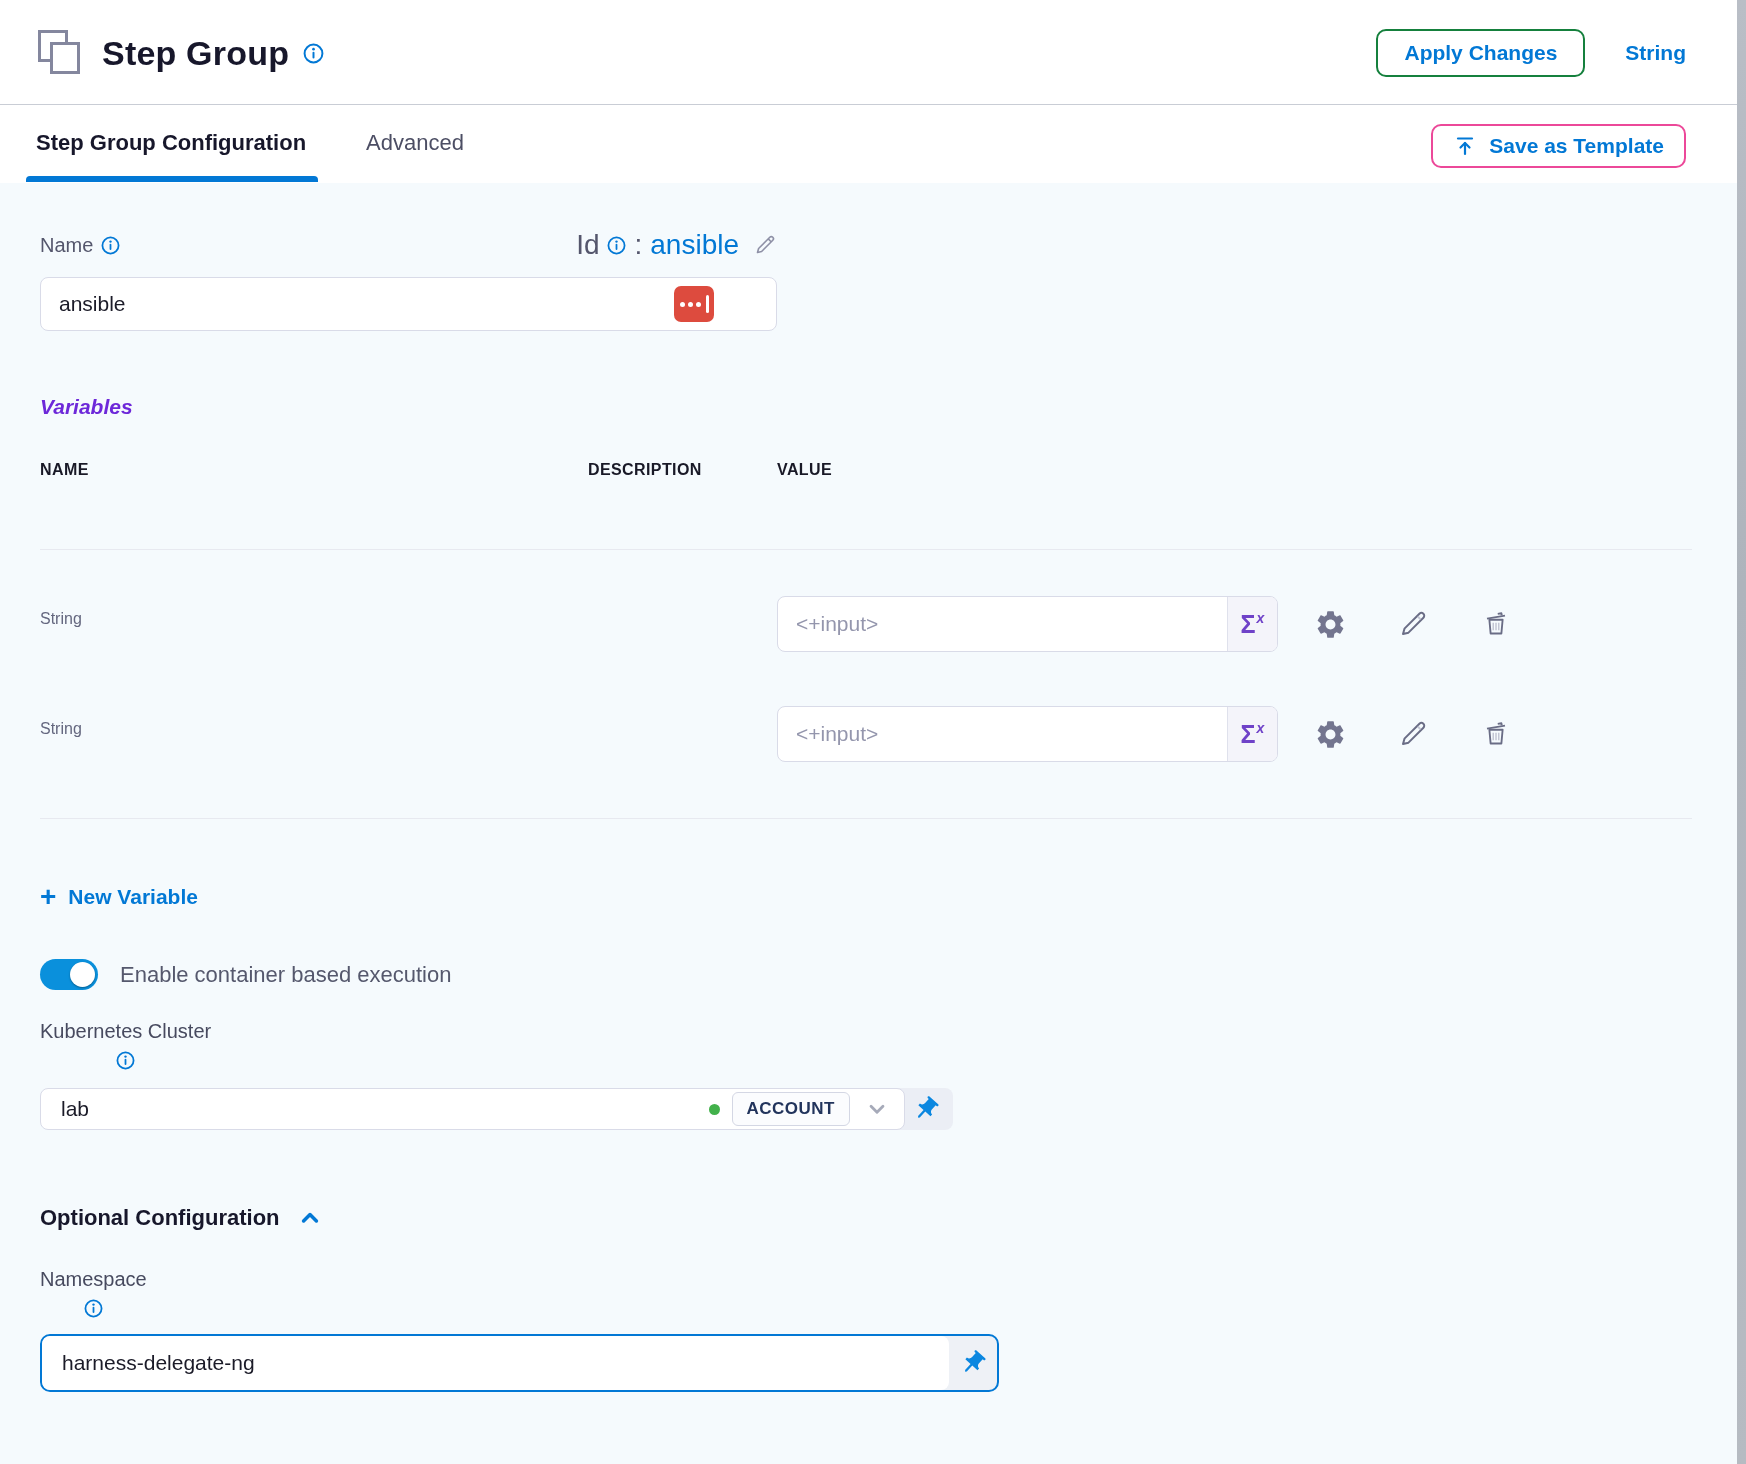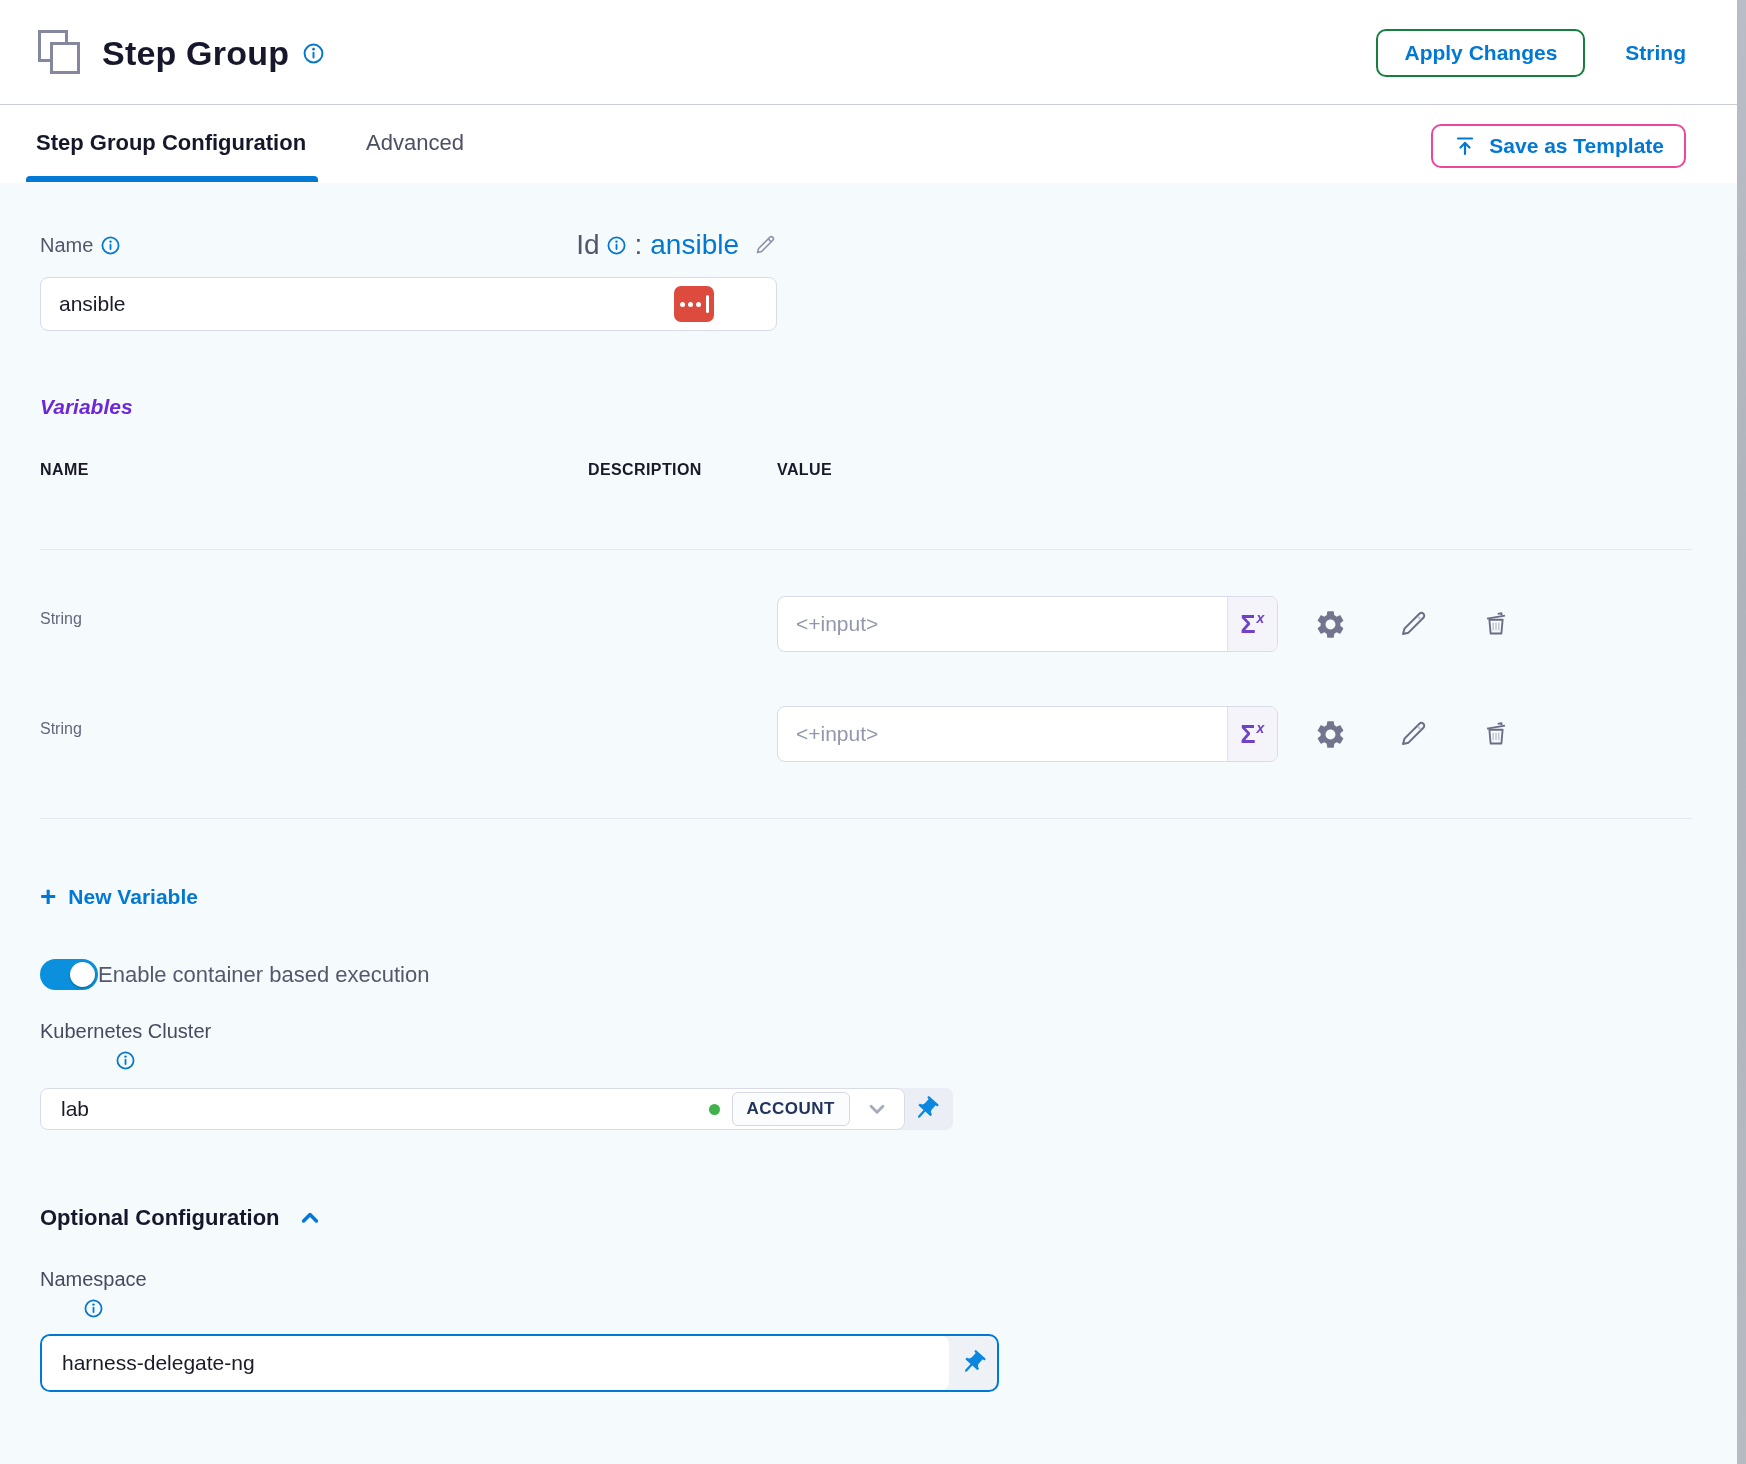--- a/index.html
+++ b/index.html
@@ -128,21 +128,21 @@
   .sigma-box sup { font-size:14px; font-style:italic; margin-left:1px; line-height:1; transform:translateY(-6px); }
   .icon-btn { background:none; border:none; cursor:pointer; display:flex; align-items:center; justify-content:center; padding:0; }
   .gear-btn { margin-left:36px; }
   .pencil-btn { margin-left:50px; }
   .trash-btn { margin-left:52px; }
 
   .new-var { margin-top:64px; display:inline-flex; align-items:center; gap:12px; cursor:pointer; }
   .new-var .plus { color:#0278d5; font-size:28px; font-weight:600; line-height:1; }
   .new-var .nv-label { color:#0278d5; font-size:21px; font-weight:600; }
 
-  .toggle-row { margin-top:48px; display:flex; align-items:center; }
+  .toggle-row { margin-top:48px; display:flex; align-items:center; gap:22px; }
   .toggle { width:58px; height:31px; border-radius:16px; background:#0a90dc; position:relative; cursor:pointer; flex:none; }
   .toggle .knob {
     position:absolute; top:3px; right:3px; width:25px; height:25px; border-radius:50%;
     background:#fff; box-shadow:0 1px 2px rgba(0,0,0,.35);
   }
   .toggle-label { font-size:22px; color:#55586d; }
 
   .sub-label { margin-top:30px; font-size:20px; font-weight:500; color:#474a5f; display:inline-flex; align-items:center; gap:8px;flex-direction:column; }
 
   .combo { margin-top:18px; display:flex; align-items:stretch; width:913px; height:42px; position:relative; }

